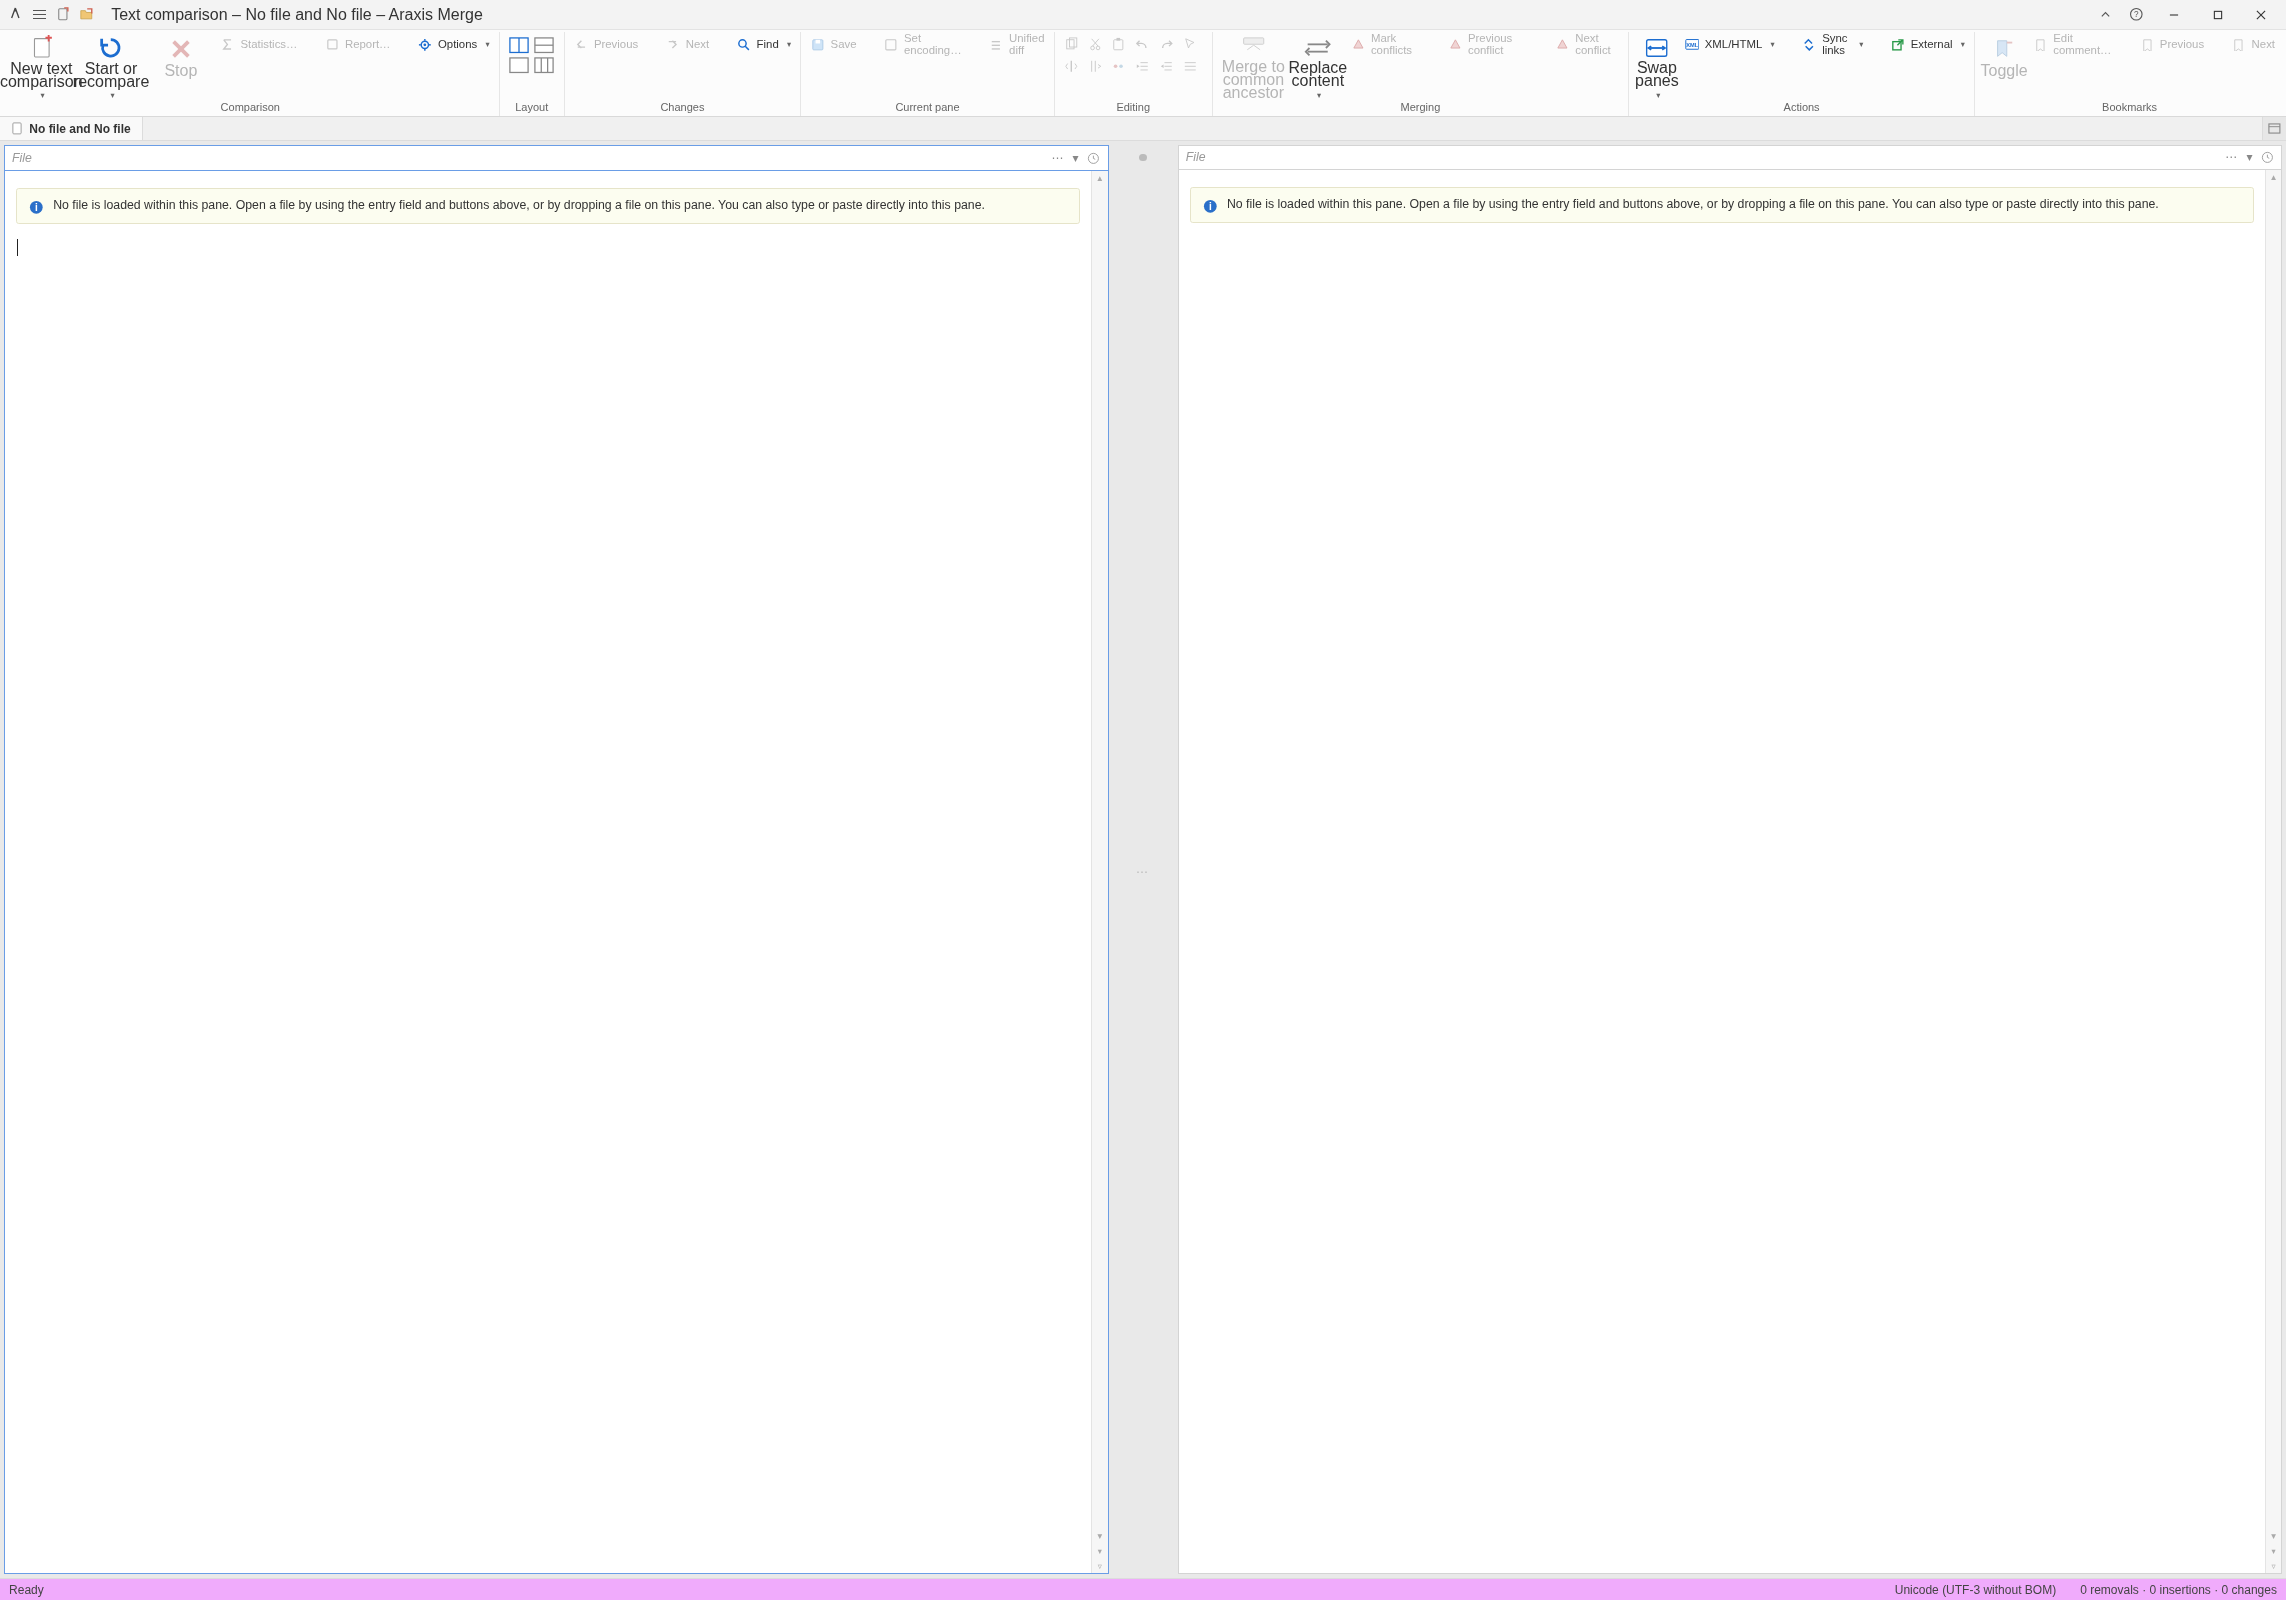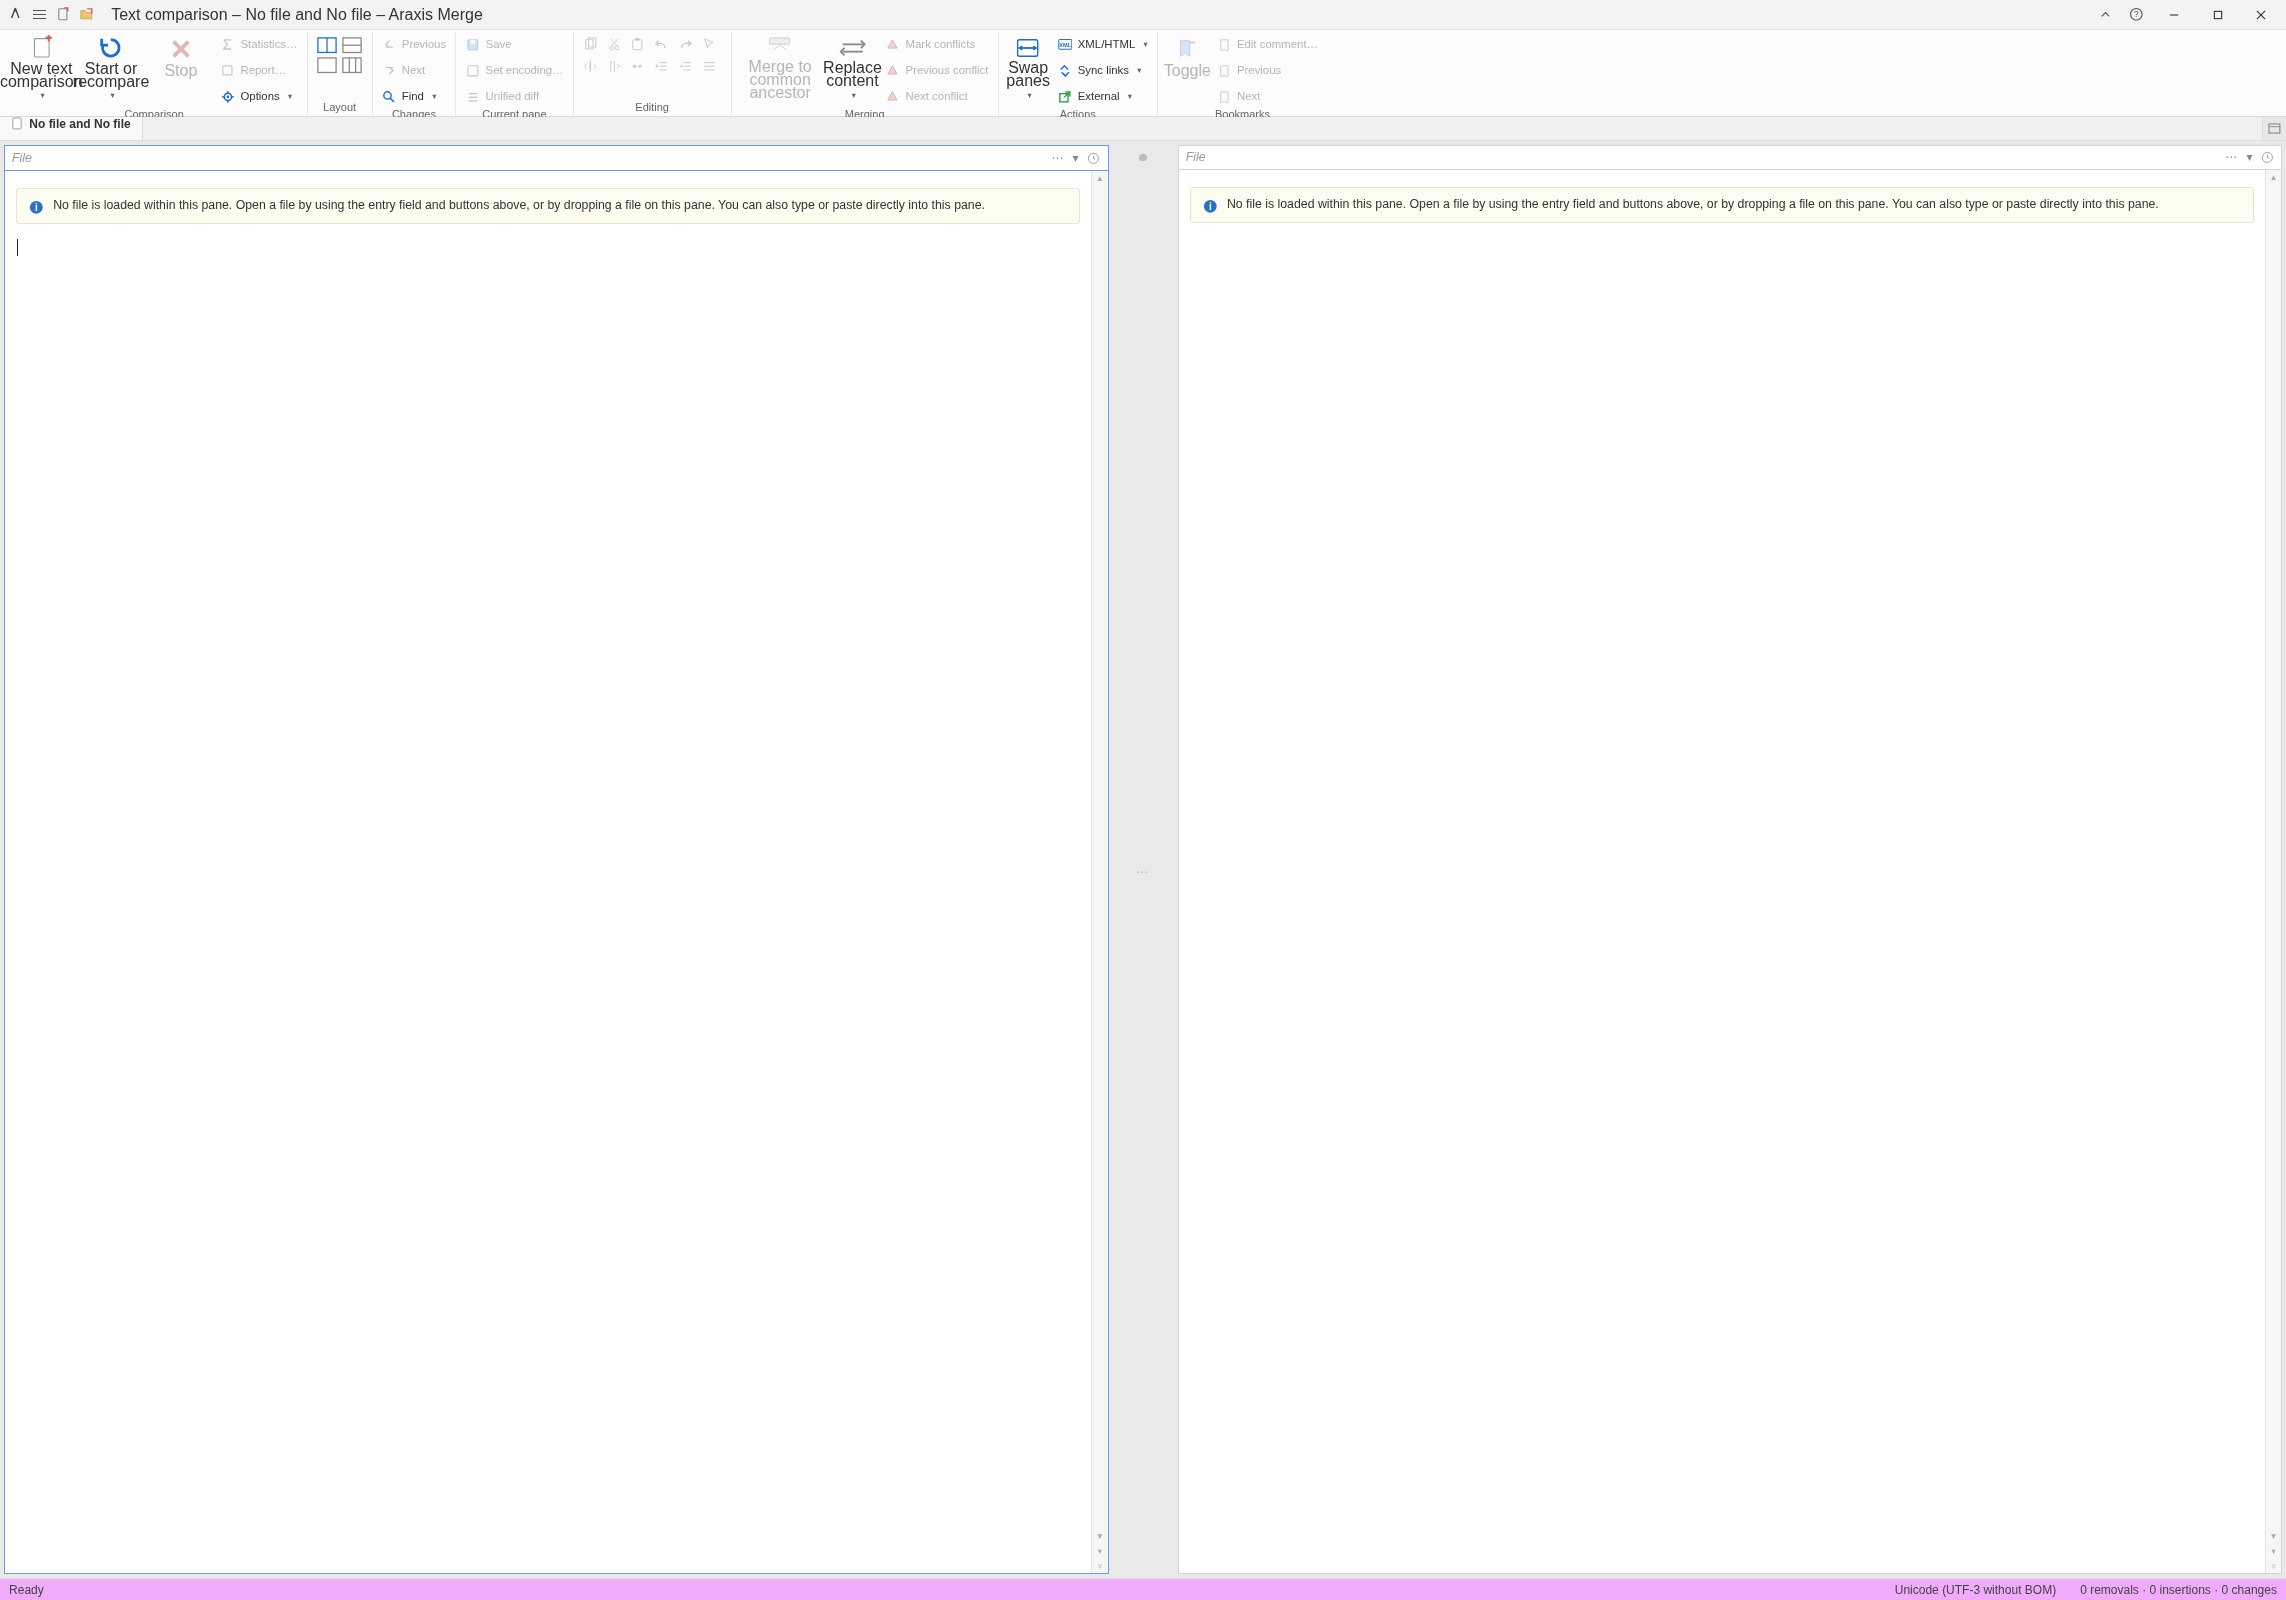--- a/index.html
+++ b/index.html
@@ -51,33 +51,33 @@
   .ribbon-group:last-child { border-right: none; }
   .group-body { flex:1; display:flex; align-items: flex-start; gap: 1.8px; }
   .group-label { text-align: center; font-size: 11px; color: #666; padding: 1.8px 0 2.7px; }
   .big-btn {
     display:flex; flex-direction:column; align-items:center; justify-content:flex-start;
     width: 68px; padding-top: 1.8px; gap: 1.8px; height: 66px;
   }
   .big-btn .ico { width: 31px; height: 27.4px; display:flex; align-items:center; justify-content:center;}
   .big-btn .lbl { font-size: 16px; text-align:center; line-height: 12.8px; color:#333;}
   .big-btn.disabled .lbl, .btn-row.disabled, .disabled { color:#b5b5b5 !important; }
-  .col3 { display:flex; flex-direction:column; gap:6px; padding-top: 0.9px;}
+  .col3 { display:flex; gap:20px; padding-top: 0.9px;}
   .btn-row { display:flex; align-items:center; gap:5.5px; font-size:11.4px; height: 20px; padding: 0 3.7px;}
   .btn-row .ico { width:14.6px; height:14.6px; display:flex; align-items:center; justify-content:center; flex-shrink:0;}
   .icon-grid { display:flex; flex-wrap:wrap; width:86px; gap:3.7px 5.5px; padding:1.8px 1.8px;}
   .icon-grid .ico { width:18.3px; height:18.3px; display:flex; align-items:center; justify-content:center;}
   .dd-caret::after { content:"▾"; font-size:8.2px; margin-left:2.7px; color:#666;}
   
   .tabstrip {
     height: 24px; background:#f0f0f0; border-bottom:0.9px solid #dcdcdc;
     display:flex; align-items:stretch;
   }
   .doc-tab {
-    display:flex; gap:5.5px; padding: 0 11px;
+    display:flex; align-items:center; gap:5.5px; padding: 0 11px;
     border-right:0.9px solid #dcdcdc; background:#f9f9f9; font-size:12px;
   }
   .doc-tab .ico { width:12.8px; height:12.8px;}
   .tabstrip .tab-spacer { flex:1;}
   .tabstrip .tab-corner { width:24px; display:flex; align-items:center; justify-content:center; border-left:0.9px solid #dcdcdc; background:#e7e7e7;}
   
   .workspace { flex:1; display:flex; background:#e9e9e9; padding: 3.7px; gap: 16px; overflow:hidden;}
   .pane-wrap { flex:1; display:flex; flex-direction:column; }
   .file-header {
     display:flex; border:0.9px solid #d4d4d4; background:#fff; height:25.6px; align-items:center;

